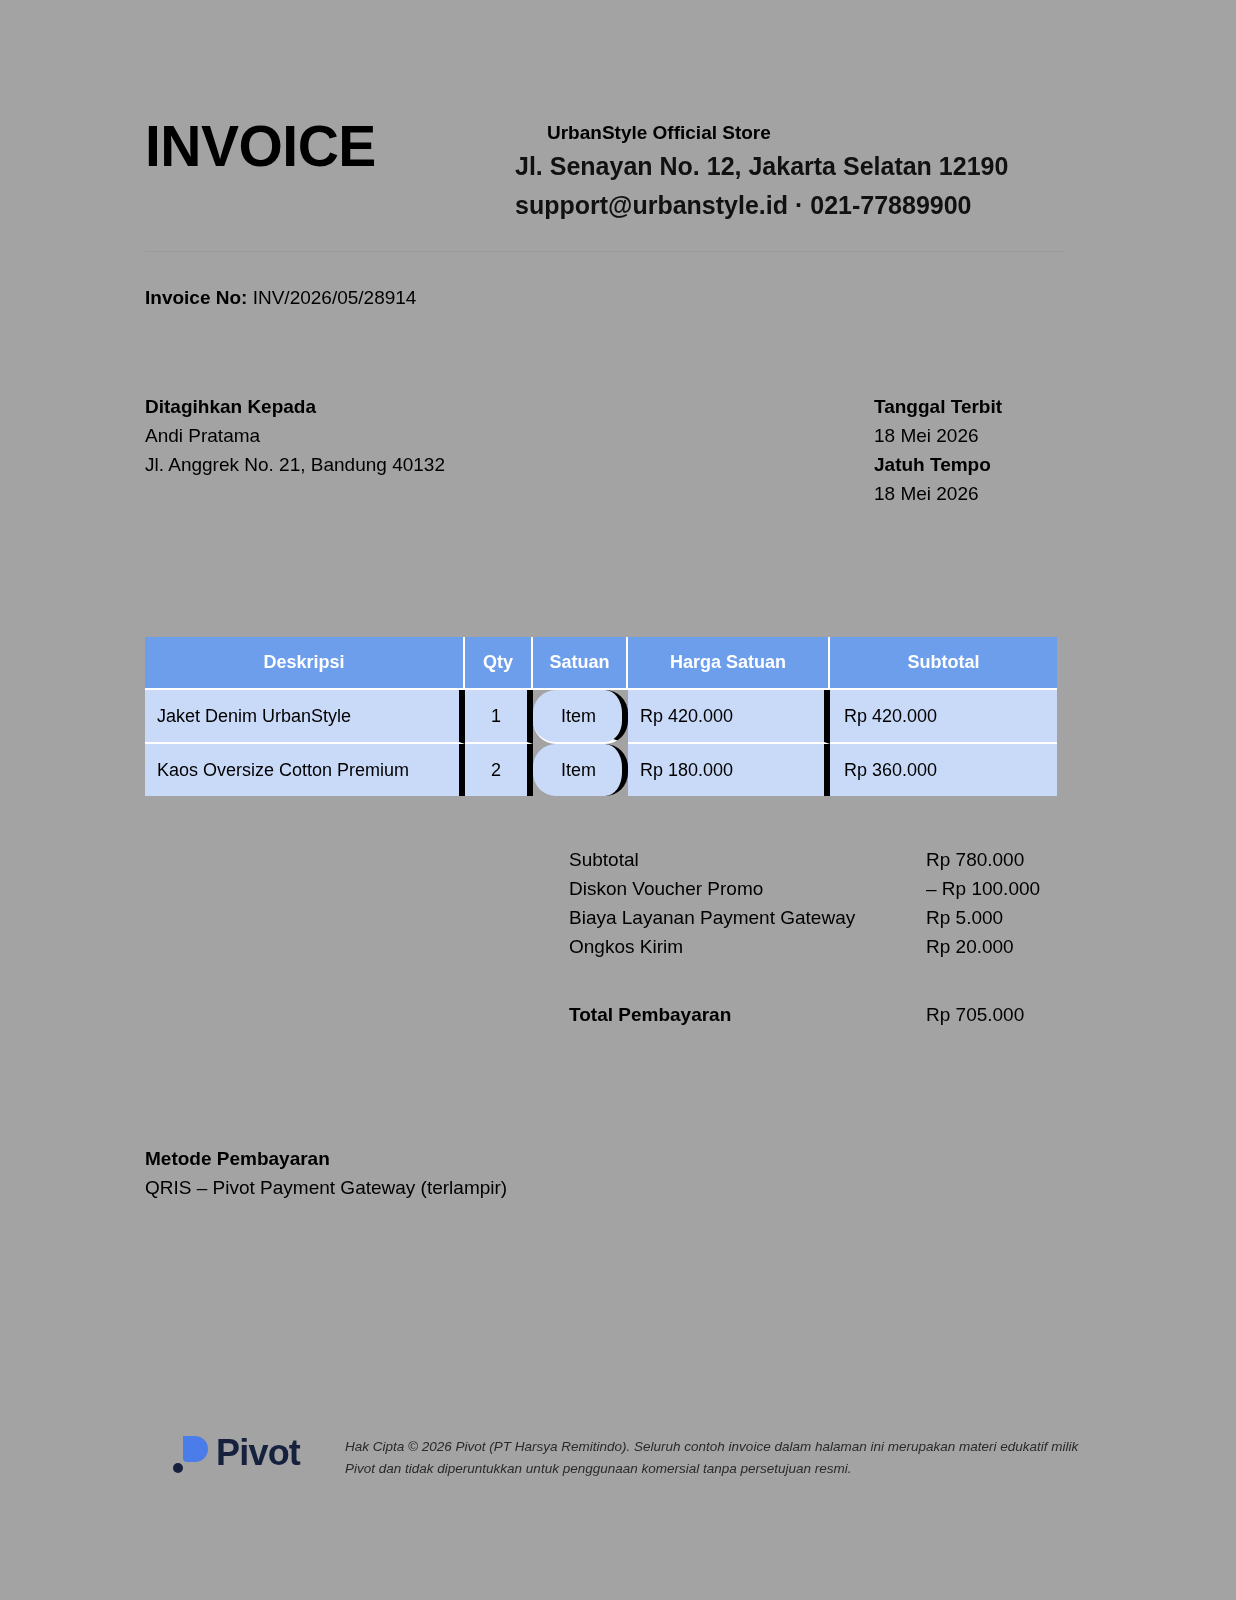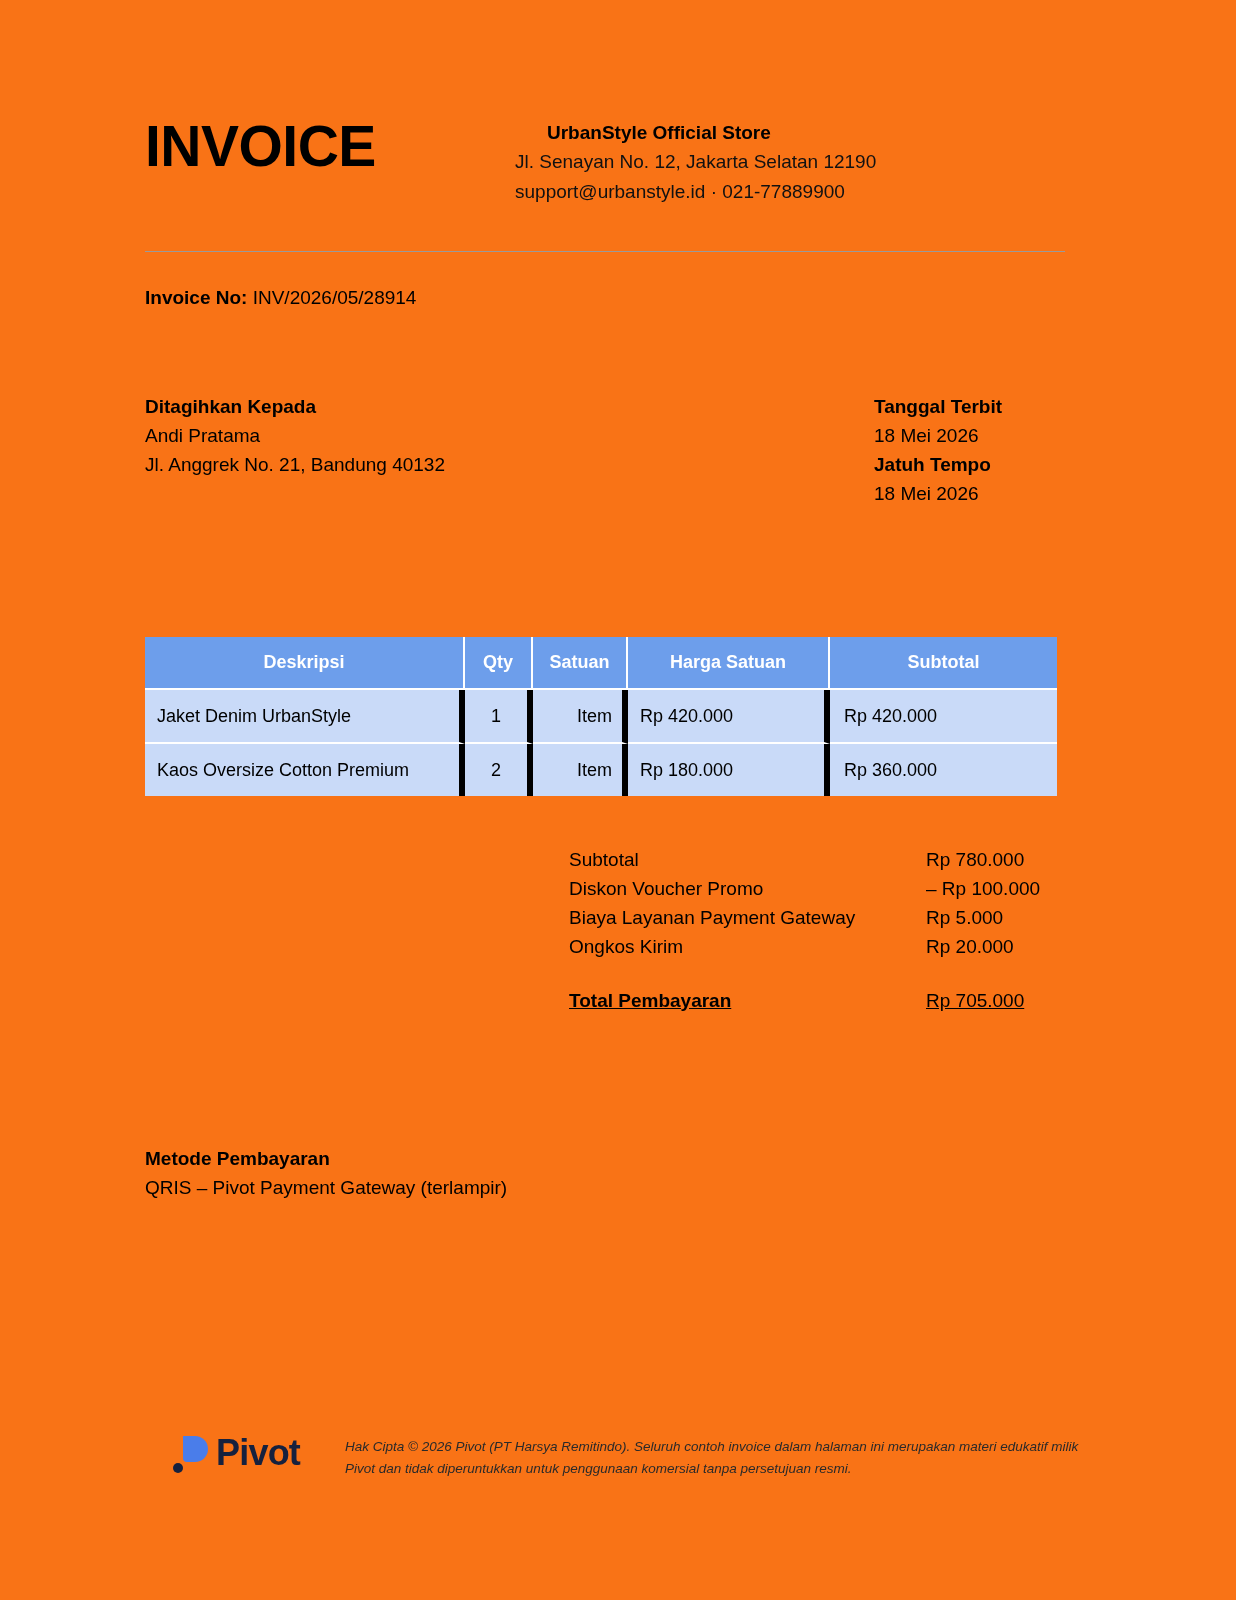--- a/index.html
+++ b/index.html
@@ -14,21 +14,21 @@
     height: 1600px;
     position: relative;
     font-family: "Liberation Sans", sans-serif;
     color: #000000;
     overflow: hidden;
   }
 
   .page {
     position: absolute;
     inset: 0;
-    background: #f97316;
+    background: #a3a3a3;
   }
 
   
   .header {
     position: absolute;
     left: 145px;
     top: 110px;
     width: 945px;
     display: flex;
     align-items: flex-start;
@@ -46,22 +46,22 @@
     padding-top: 8px;
   }
   .company-name {
     font-size: 19px;
     font-weight: bold;
     line-height: 1.55;
     color: #000;
     margin-left: 32px;
   }
   .company-line {
-    font-size: 19px;
-    font-weight: normal;
+    font-size: 25px;
+    font-weight: bold;
     line-height: 1.55;
     color: #111;
   }
 
   .rule {
     position: absolute;
     left: 145px;
     top: 251px;
     width: 920px;
     height: 1px;
@@ -141,42 +141,41 @@
     border-right: 6px solid #000000;
     border-bottom: 2px solid #ffffff;
     vertical-align: top;
     line-height: 1.45;
   }
   .items tbody td:last-child { border-right: none; }
   .items tbody tr:last-child td { border-bottom: none; }
 
   .items td.t-desc { text-align: left; padding-left: 12px; }
   .items td.t-qty  { text-align: center; }
-  .items td.t-sat  { text-align: right; padding-left: 12px; }
+  .items td.t-sat  { text-align: center; padding-left: 12px; border-radius: 23px; }
   .items td.t-harga{ text-align: left; padding-left: 12px; }
   .items td.t-sub  { text-align: left; padding-left: 14px; }
 
   
   .totals {
     position: absolute;
     left: 569px;
     top: 846px;
     width: 500px;
   }
   .totals-row {
     display: flex;
     font-size: 19px;
     line-height: 1.52;
   }
   .totals-row .t-label { width: 357px; }
   .totals-row .t-value { width: 143px; }
   .totals-row.grand {
-    margin-top: 25px;
-    font-weight: bold;
-    text-decoration: underline;
+    margin-top: 39px;
+    font-weight: bold;
   }
   .totals-row.grand .t-value { font-weight: normal; }
 
   
   .payment {
     position: absolute;
     left: 145px;
     top: 1144px;
   }
   .pay-title {

